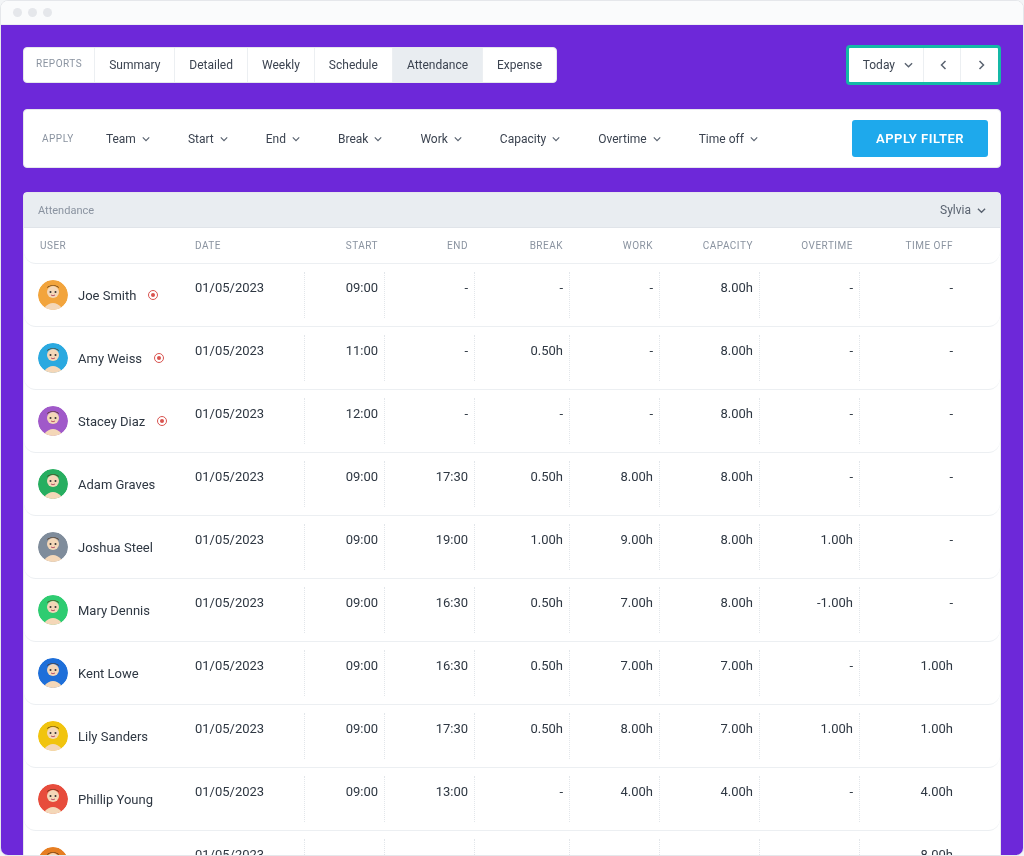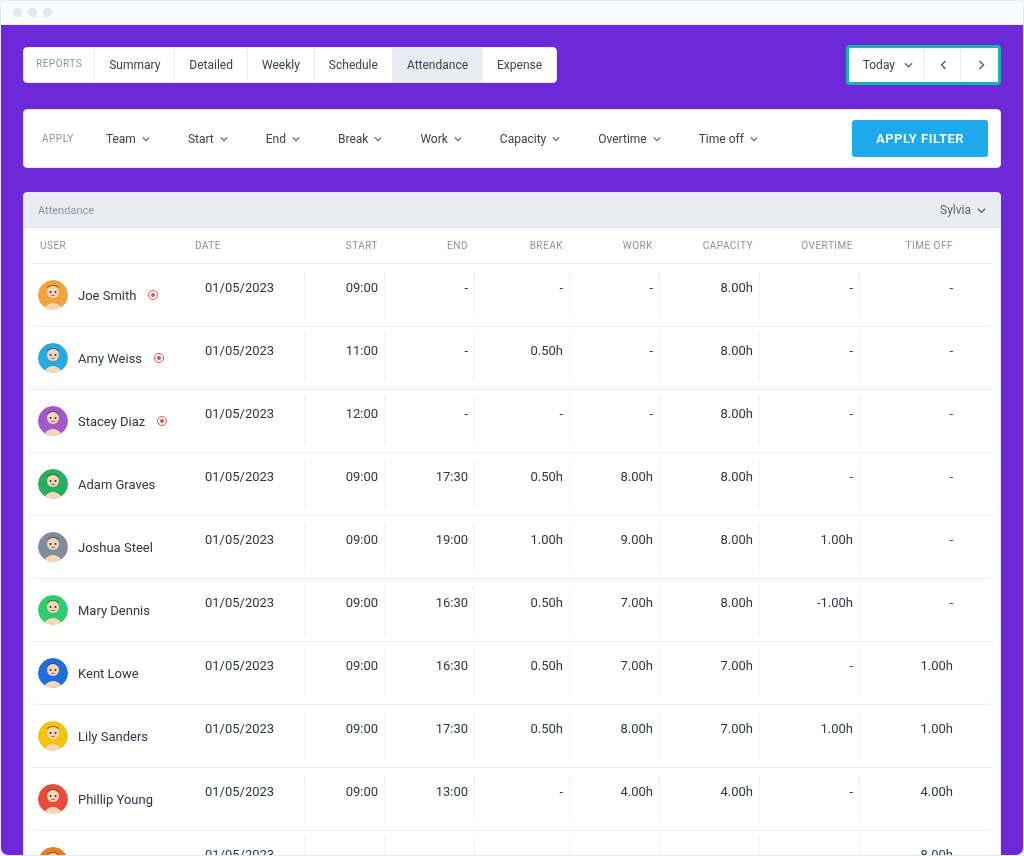--- a/index.html
+++ b/index.html
@@ -41,21 +41,21 @@
 
   .grid { display:grid; grid-template-columns: 165px 115px 80px 90px 95px 90px 100px 100px 100px; border-radius: 12px; }
   .thead { border-bottom:1px solid #eceff2; }
   .th { padding:12px 6px; font-size:10px; letter-spacing:.5px; color:#8a93a0; text-align:right; }
   .th:first-child { padding-left:16px; text-align:left; }
   .th:nth-child(2) { text-align:left; }
 
   .row-wrap { border-bottom:1px solid #eceff2; }
   .cell { padding:16px 6px; font-size:13px; color:#2e3742; text-align:right; position:relative;}
   .cell.user { padding-left:14px; text-align:center; display:flex; align-items:center; gap:10px; }
-  .cell.date { text-align:left;margin-left:10px; }
+  .cell.date { text-align:left; }
   .cell + .cell::before { content:""; position:absolute; left:0; top:8px; bottom:8px; border-left:1px dotted #e2e6ea; }
   .cell.user + .cell::before { display:none; }
 
   .avatar { width:30px; height:30px; border-radius:50%; display:flex; align-items:center; justify-content:center; overflow:hidden; flex-shrink:0;}
   .avatar svg { width:30px; height:30px; }
   .uname { font-size:13px; color:#2e3742; }
   .rec { width:10px; height:10px; border-radius:50%; border:1px solid #d9534f; display:inline-flex; align-items:center; justify-content:center; margin-left:2px;}
   .rec::after { content:""; width:4px; height:4px; border-radius:50%; background:#d9534f; }
 
   .caret svg { width:9px; height:9px; display:block; }

